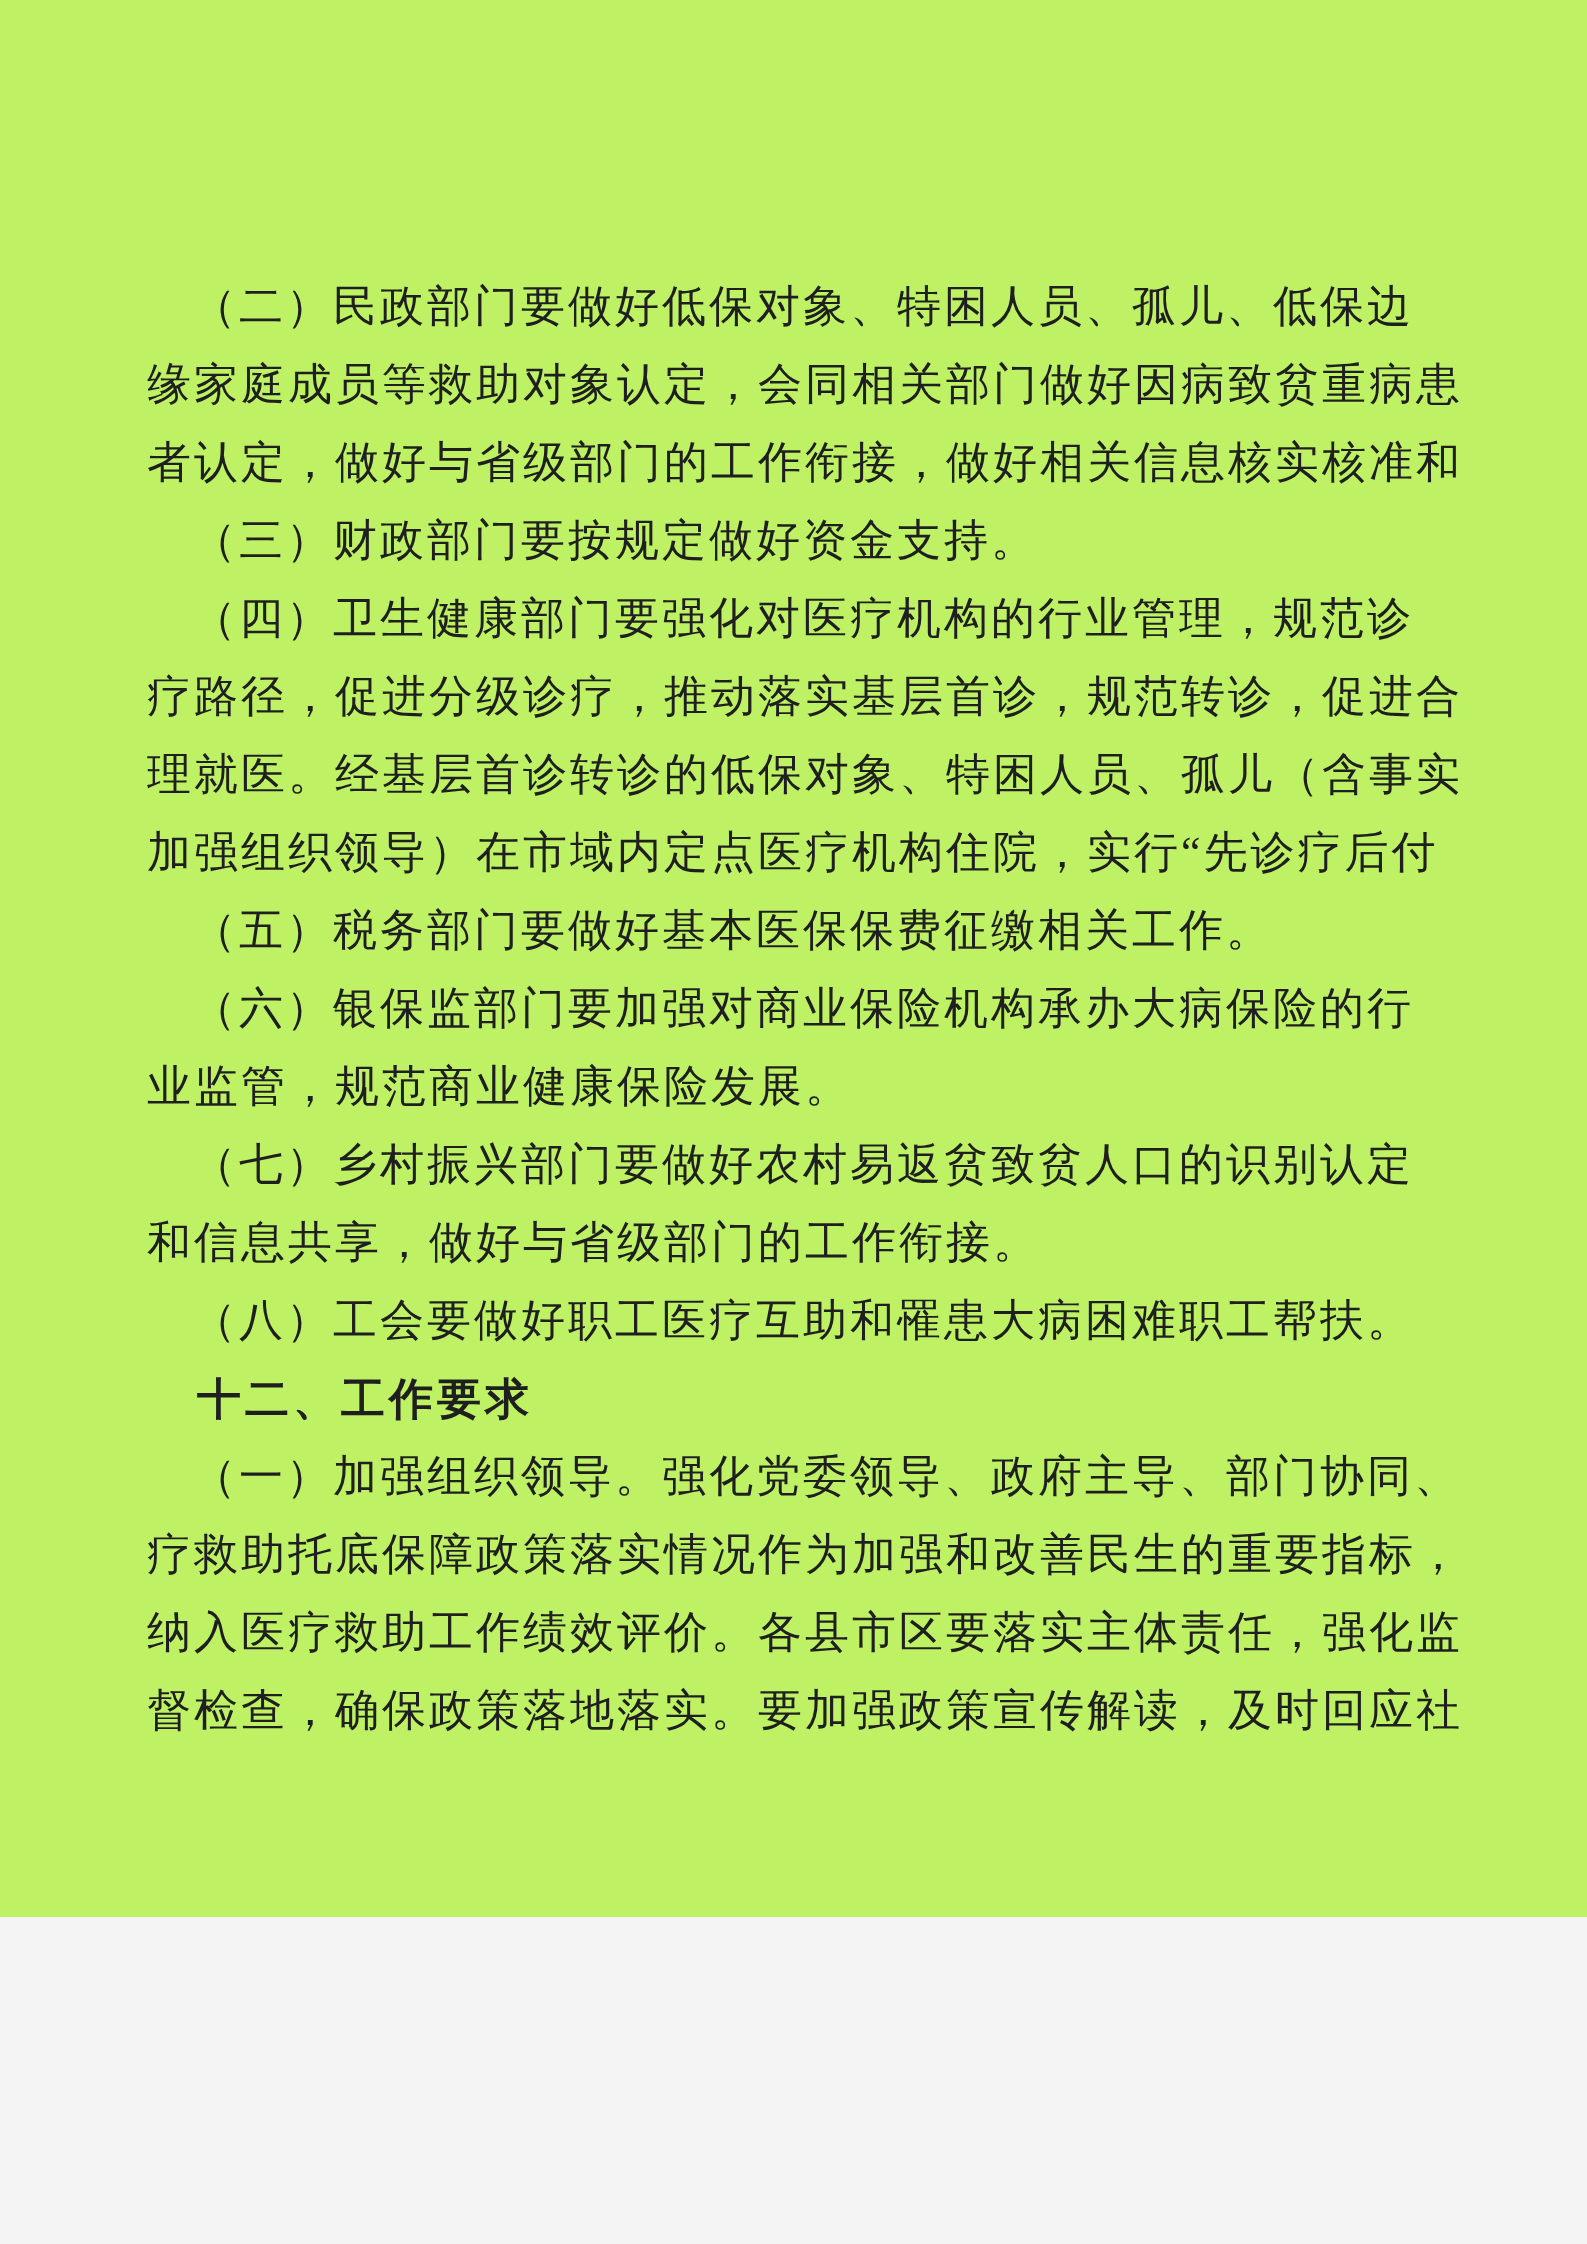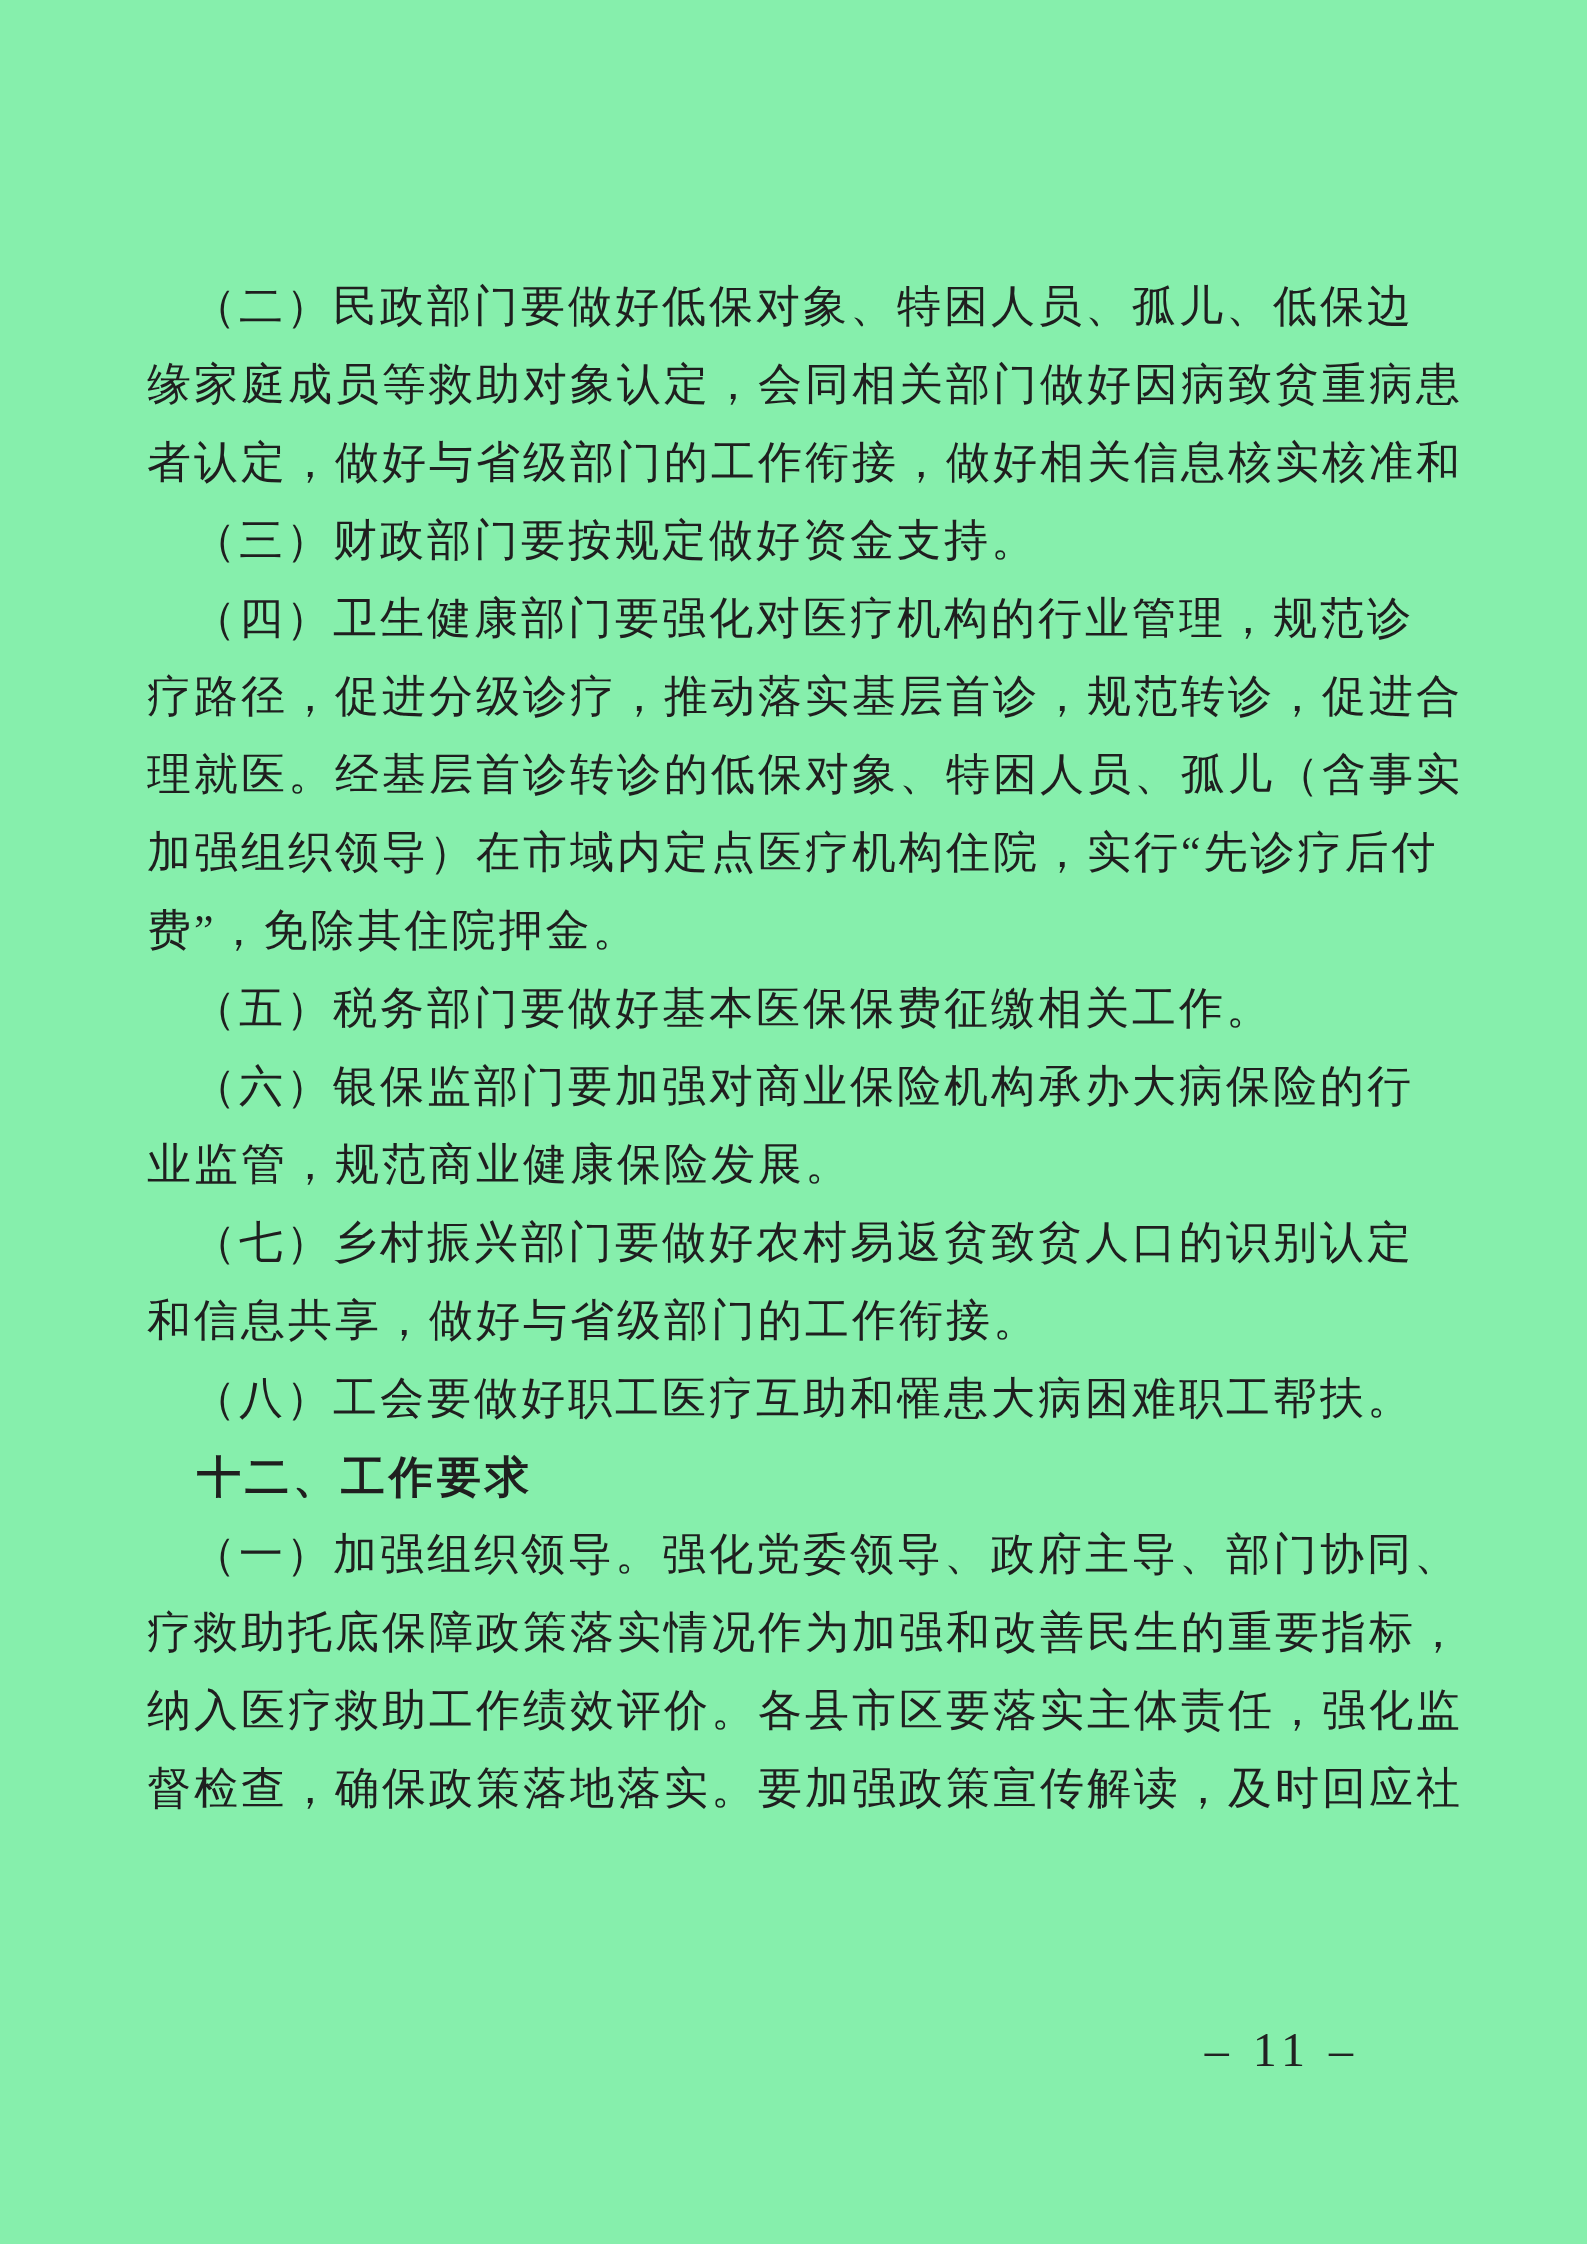--- a/index.html
+++ b/index.html
@@ -8,22 +8,22 @@
   }
   body {
     width: 1587px;
     height: 2244px;
     background: #f4f4f4;
     font-family: "Liberation Serif", serif;
   }
   .page {
     position: relative;
     width: 1587px;
-    height: 2244px;
-    background: #86efac;
+    height: 1917px;
+    background: #bef264;
     overflow: hidden;
   }
   .text-block {
     position: absolute;
     left: 147px;
     top: 268px;
     width: 1330px;
     font-size: 44px;
     line-height: 78px;
     letter-spacing: 3px;
@@ -60,21 +60,20 @@
 <div class="page">
   <div class="text-block" id="text-block">
       <div class="line indent">（二）民政部门要做好低保对象、特困人员、孤儿、低保边</div>
       <div class="line">缘家庭成员等救助对象认定，会同相关部门做好因病致贫重病患</div>
       <div class="line">者认定，做好与省级部门的工作衔接，做好相关信息核实核准和</div>
       <div class="line indent">（三）财政部门要按规定做好资金支持。</div>
       <div class="line indent">（四）卫生健康部门要强化对医疗机构的行业管理，规范诊</div>
       <div class="line">疗路径，促进分级诊疗，推动落实基层首诊，规范转诊，促进合</div>
       <div class="line">理就医。经基层首诊转诊的低保对象、特困人员、孤儿（含事实</div>
       <div class="line">加强组织领导）在市域内定点医疗机构住院，实行“先诊疗后付</div>
-      <div class="line">费”，免除其住院押金。</div>
       <div class="line indent">（五）税务部门要做好基本医保保费征缴相关工作。</div>
       <div class="line indent">（六）银保监部门要加强对商业保险机构承办大病保险的行</div>
       <div class="line">业监管，规范商业健康保险发展。</div>
       <div class="line indent">（七）乡村振兴部门要做好农村易返贫致贫人口的识别认定</div>
       <div class="line">和信息共享，做好与省级部门的工作衔接。</div>
       <div class="line indent">（八）工会要做好职工医疗互助和罹患大病困难职工帮扶。</div>
       <div class="line indent heading">十二、工作要求</div>
       <div class="line indent">（一）加强组织领导。强化党委领导、政府主导、部门协同、</div>
       <div class="line">疗救助托底保障政策落实情况作为加强和改善民生的重要指标，</div>
       <div class="line">纳入医疗救助工作绩效评价。各县市区要落实主体责任，强化监</div>

